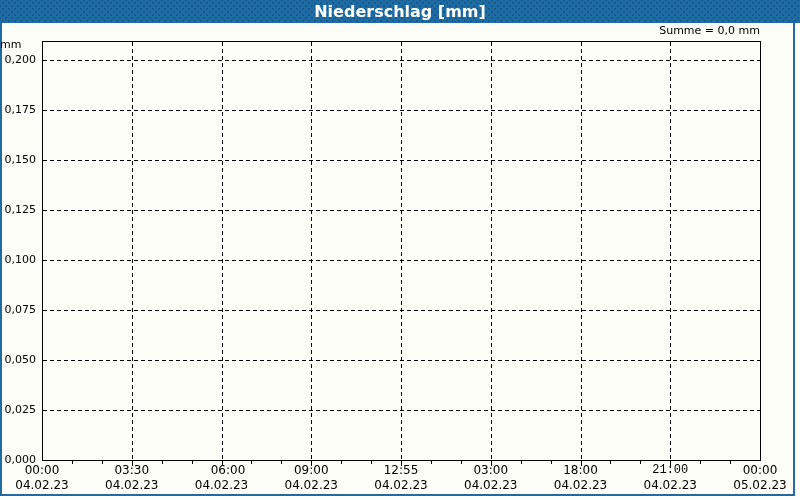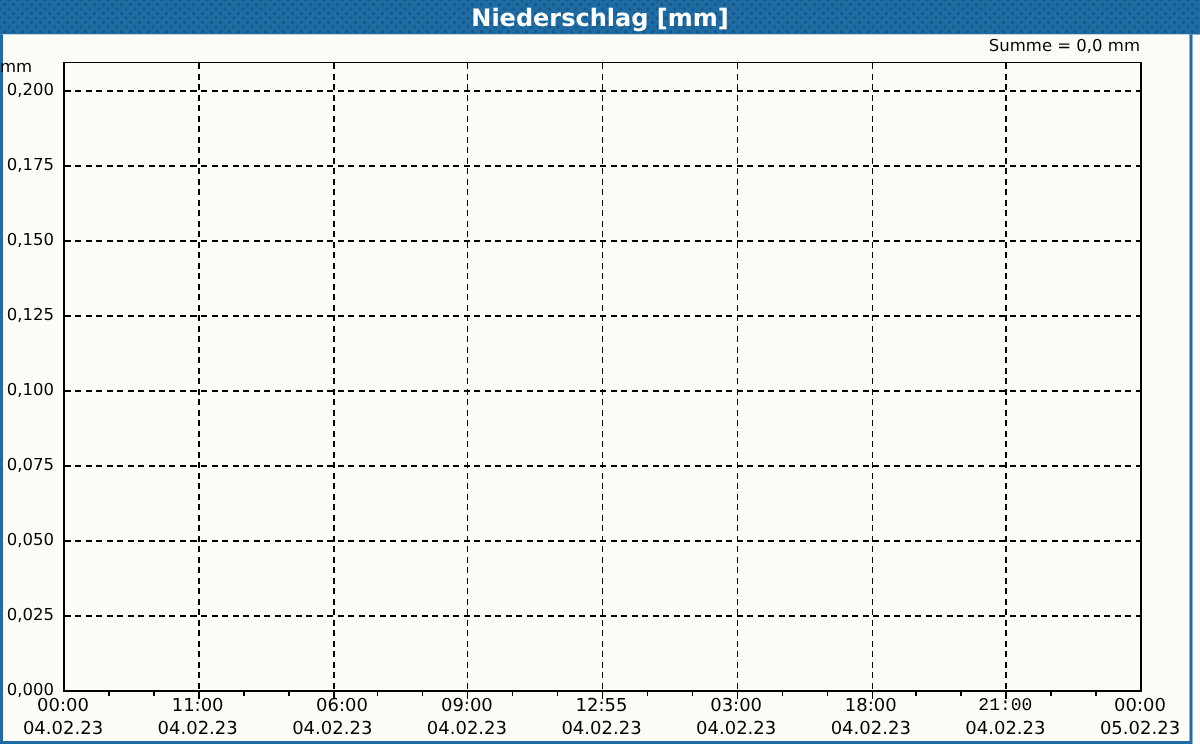--- a/index.html
+++ b/index.html
@@ -113,21 +113,21 @@
       <div class="ylab" style="left: -4px; top: 303px;">0,075</div>
       <div class="ylab" style="left: -4px; top: 253px;">0,100</div>
       <div class="ylab" style="left: -4px; top: 203px;">0,125</div>
       <div class="ylab" style="left: -4px; top: 153px;">0,150</div>
       <div class="ylab" style="left: -4px; top: 103px;">0,175</div>
       <div class="ylab" style="left: -4px; top: 53px;">0,200</div>
     </div>
   <div id="x-labels">
       <div class="xlab" style="left: 12px; top: 464px;">00:00</div>
       <div class="xlab" style="left: 12px; top: 479px;">04.02.23</div>
-      <div class="xlab" style="left: 101.75px; top: 464px;">11:00</div>
+      <div class="xlab" style="left: 101.75px; top: 464px;">03:30</div>
       <div class="xlab" style="left: 101.75px; top: 479px;">04.02.23</div>
       <div class="xlab" style="left: 198px; top: 464px;">06:00</div>
       <div class="xlab" style="left: 191.5px; top: 479px;">04.02.23</div>
       <div class="xlab" style="left: 281.25px; top: 464px;">09:00</div>
       <div class="xlab" style="left: 281.25px; top: 479px;">04.02.23</div>
       <div class="xlab" style="left: 371px; top: 464px;">12:55</div>
       <div class="xlab" style="left: 371px; top: 479px;">04.02.23</div>
       <div class="xlab" style="left: 460.75px; top: 464px;">03:00</div>
       <div class="xlab" style="left: 460.75px; top: 479px;">04.02.23</div>
       <div class="xlab" style="left: 550.5px; top: 464px;">18:00</div>

